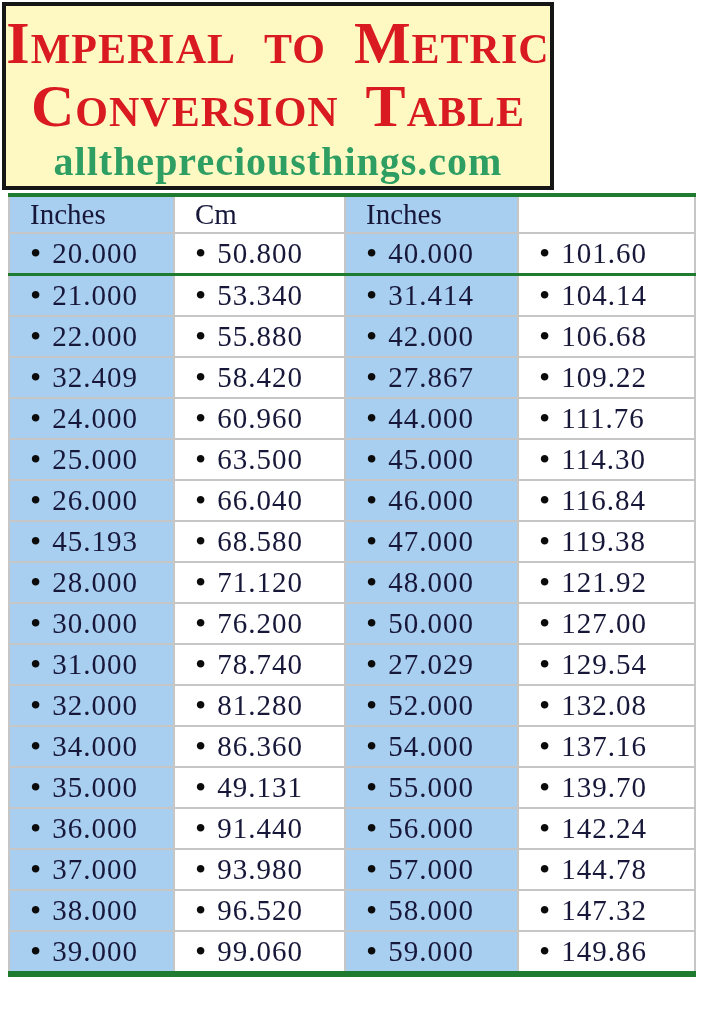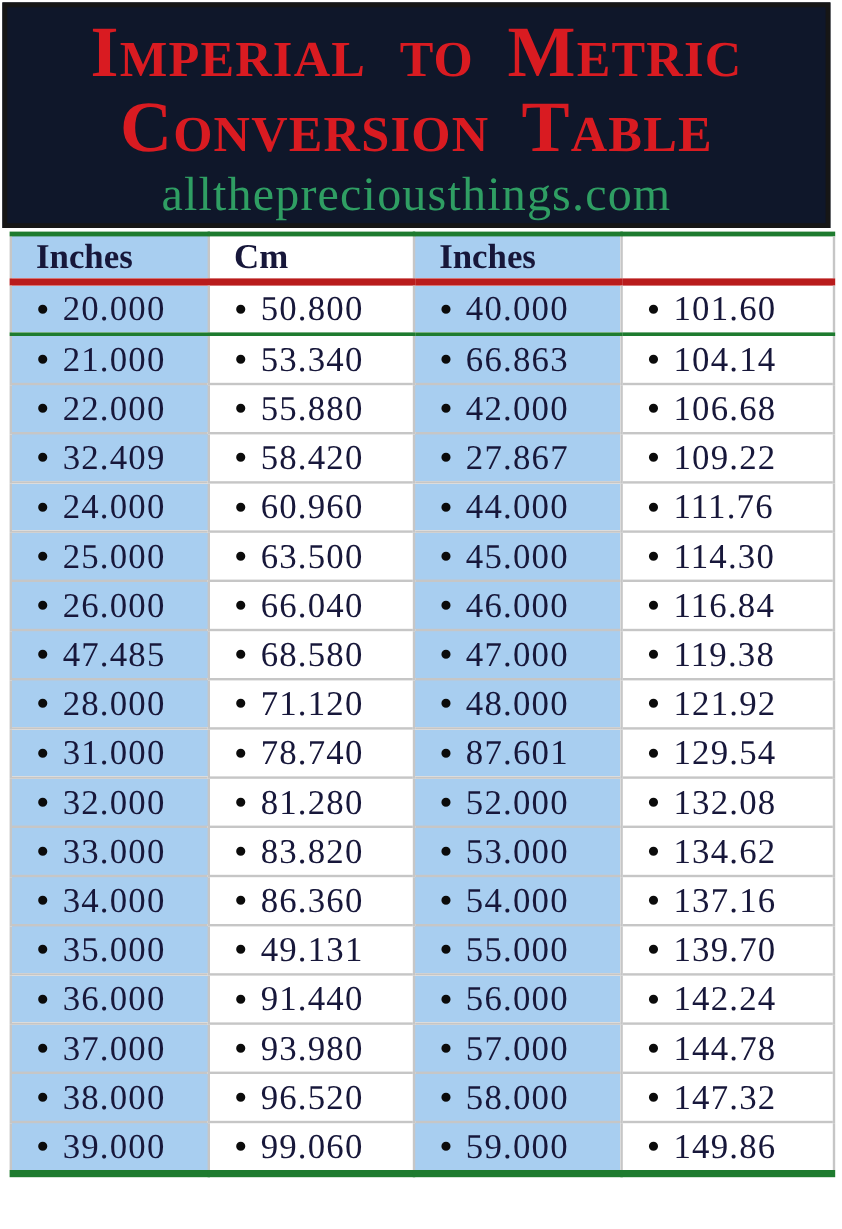--- a/index.html
+++ b/index.html
@@ -15,42 +15,43 @@
   }
   .page {
     position: relative;
     width: 702px;
     height: 1024px;
   }
   
   .title-box {
     box-sizing: border-box;
     margin: 2px 10px 0 2px;
-    width: 690px;
+    width: 552px;
     height: 188px;
     border: 4px solid #161616;
-    background: #0f172a;
+    background: #fef9c3;
     text-align: center;
     padding-top: 6px;
   }
   .title-line {
     font-variant: small-caps;
     font-weight: bold;
     color: #d91b21;
     font-size: 60px;
     line-height: 63px;
     letter-spacing: 1px;
     word-spacing: 12px;
     white-space: nowrap;
   }
   .website {
     color: #2f9e63;
     font-size: 40px;
     line-height: 48px;
     letter-spacing: 1px;
+    font-weight: bold;
   }
   
   .conv-table {
     border-collapse: collapse;
     table-layout: fixed;
     margin: 3px 8px 0 8px;
     width: 686px;
     border-top: 4px solid #1e7b2f;
     border-bottom: 6px solid #1e7b2f;
     border-left: 2px solid #8f8f8f;
@@ -66,22 +67,22 @@
     color: #17173a;
     text-align: left;
     padding: 1px 0 1px 20px;
     height: 36px;
     white-space: nowrap;
     overflow: hidden;
     background: #ffffff;
   }
   .conv-table thead th {
     border-top: none;
-    border-bottom: 6px solid #b91c1c;
-    font-weight: bold;
+    border-bottom: 1px solid #b91c1c;
+    font-weight: normal;
     height: 37px;
   }
   .conv-table tbody tr.first-row td {
     border-bottom: 3px solid #1e7b2f;
   }
   .conv-table .blue {
     background: #a8cef0;
   }
   .bullet {
     display: inline-block;
@@ -123,21 +124,21 @@
     <tbody id="table-body">
         <tr class="first-row">
           <td class="blue"><span class="bullet">•</span><span class="val">20.000</span></td>
           <td><span class="bullet">•</span><span class="val">50.800</span></td>
           <td class="blue"><span class="bullet">•</span><span class="val">40.000</span></td>
           <td><span class="bullet">•</span><span class="val">101.60</span></td>
         </tr>
         <tr>
           <td class="blue"><span class="bullet">•</span><span class="val">21.000</span></td>
           <td><span class="bullet">•</span><span class="val">53.340</span></td>
-          <td class="blue"><span class="bullet">•</span><span class="val">66.863</span></td>
+          <td class="blue"><span class="bullet">•</span><span class="val">31.414</span></td>
           <td><span class="bullet">•</span><span class="val">104.14</span></td>
         </tr>
         <tr>
           <td class="blue"><span class="bullet">•</span><span class="val">22.000</span></td>
           <td><span class="bullet">•</span><span class="val">55.880</span></td>
           <td class="blue"><span class="bullet">•</span><span class="val">42.000</span></td>
           <td><span class="bullet">•</span><span class="val">106.68</span></td>
         </tr>
         <tr>
           <td class="blue"><span class="bullet">•</span><span class="val">32.409</span></td>
@@ -157,50 +158,50 @@
           <td class="blue"><span class="bullet">•</span><span class="val">45.000</span></td>
           <td><span class="bullet">•</span><span class="val">114.30</span></td>
         </tr>
         <tr>
           <td class="blue"><span class="bullet">•</span><span class="val">26.000</span></td>
           <td><span class="bullet">•</span><span class="val">66.040</span></td>
           <td class="blue"><span class="bullet">•</span><span class="val">46.000</span></td>
           <td><span class="bullet">•</span><span class="val">116.84</span></td>
         </tr>
         <tr>
-          <td class="blue"><span class="bullet">•</span><span class="val">47.485</span></td>
+          <td class="blue"><span class="bullet">•</span><span class="val">45.193</span></td>
           <td><span class="bullet">•</span><span class="val">68.580</span></td>
           <td class="blue"><span class="bullet">•</span><span class="val">47.000</span></td>
           <td><span class="bullet">•</span><span class="val">119.38</span></td>
         </tr>
         <tr>
           <td class="blue"><span class="bullet">•</span><span class="val">28.000</span></td>
           <td><span class="bullet">•</span><span class="val">71.120</span></td>
           <td class="blue"><span class="bullet">•</span><span class="val">48.000</span></td>
           <td><span class="bullet">•</span><span class="val">121.92</span></td>
         </tr>
         <tr>
+          <td class="blue"><span class="bullet">•</span><span class="val">30.000</span></td>
+          <td><span class="bullet">•</span><span class="val">76.200</span></td>
+          <td class="blue"><span class="bullet">•</span><span class="val">50.000</span></td>
+          <td><span class="bullet">•</span><span class="val">127.00</span></td>
+        </tr>
+        <tr>
           <td class="blue"><span class="bullet">•</span><span class="val">31.000</span></td>
           <td><span class="bullet">•</span><span class="val">78.740</span></td>
-          <td class="blue"><span class="bullet">•</span><span class="val">87.601</span></td>
+          <td class="blue"><span class="bullet">•</span><span class="val">27.029</span></td>
           <td><span class="bullet">•</span><span class="val">129.54</span></td>
         </tr>
         <tr>
           <td class="blue"><span class="bullet">•</span><span class="val">32.000</span></td>
           <td><span class="bullet">•</span><span class="val">81.280</span></td>
           <td class="blue"><span class="bullet">•</span><span class="val">52.000</span></td>
           <td><span class="bullet">•</span><span class="val">132.08</span></td>
         </tr>
         <tr>
-          <td class="blue"><span class="bullet">•</span><span class="val">33.000</span></td>
-          <td><span class="bullet">•</span><span class="val">83.820</span></td>
-          <td class="blue"><span class="bullet">•</span><span class="val">53.000</span></td>
-          <td><span class="bullet">•</span><span class="val">134.62</span></td>
-        </tr>
-        <tr>
           <td class="blue"><span class="bullet">•</span><span class="val">34.000</span></td>
           <td><span class="bullet">•</span><span class="val">86.360</span></td>
           <td class="blue"><span class="bullet">•</span><span class="val">54.000</span></td>
           <td><span class="bullet">•</span><span class="val">137.16</span></td>
         </tr>
         <tr>
           <td class="blue"><span class="bullet">•</span><span class="val">35.000</span></td>
           <td><span class="bullet">•</span><span class="val">49.131</span></td>
           <td class="blue"><span class="bullet">•</span><span class="val">55.000</span></td>
           <td><span class="bullet">•</span><span class="val">139.70</span></td>

